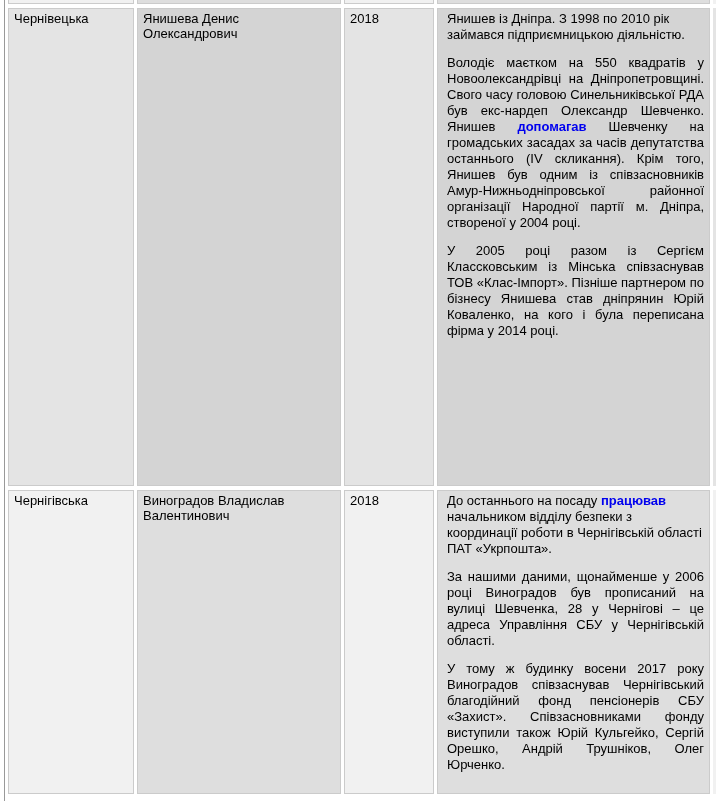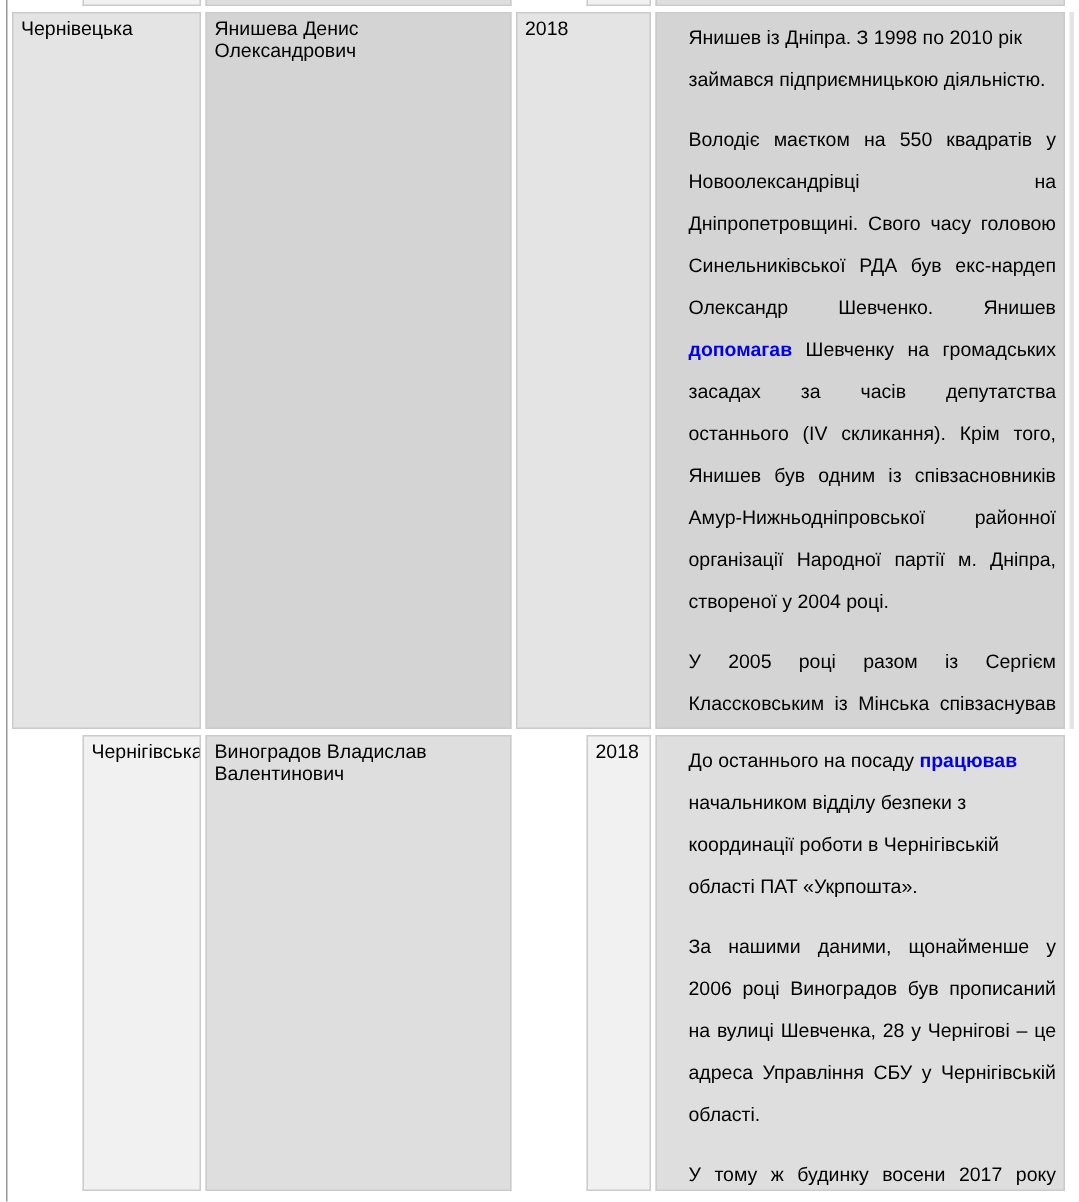--- a/index.html
+++ b/index.html
@@ -41,27 +41,27 @@
   }
   .cell.mid{
     display:flex;align-items:flex-start;
     padding:2px 4px 2px 5px;
   }
   .cell.bio{
     padding:2px 5px;
   }
   .odd-l{background:var(--row-odd-light);}
   .odd-d{background:var(--row-odd-dark);}
-  .even-l{background:var(--row-even-light);margin-left:47px;}
+  .even-l{background:var(--row-even-light);}
   .even-d{background:var(--row-even-dark);}
   .sliver{border-top:none;}
   .edge{border:none;}
   .bio p{
-    margin:0 0 12px 16px;
-    line-height:28px;
+    margin:0 0 12px 4px;
+    line-height:16px;
   }
   .bio p:last-child{margin-bottom:0;}
   .p-justify{text-align:justify;}
   .p-left{text-align:left;}
   a.bio-link{
     color:var(--link);
     text-decoration:none;
     cursor:pointer;
     font-weight:bold;
   }

